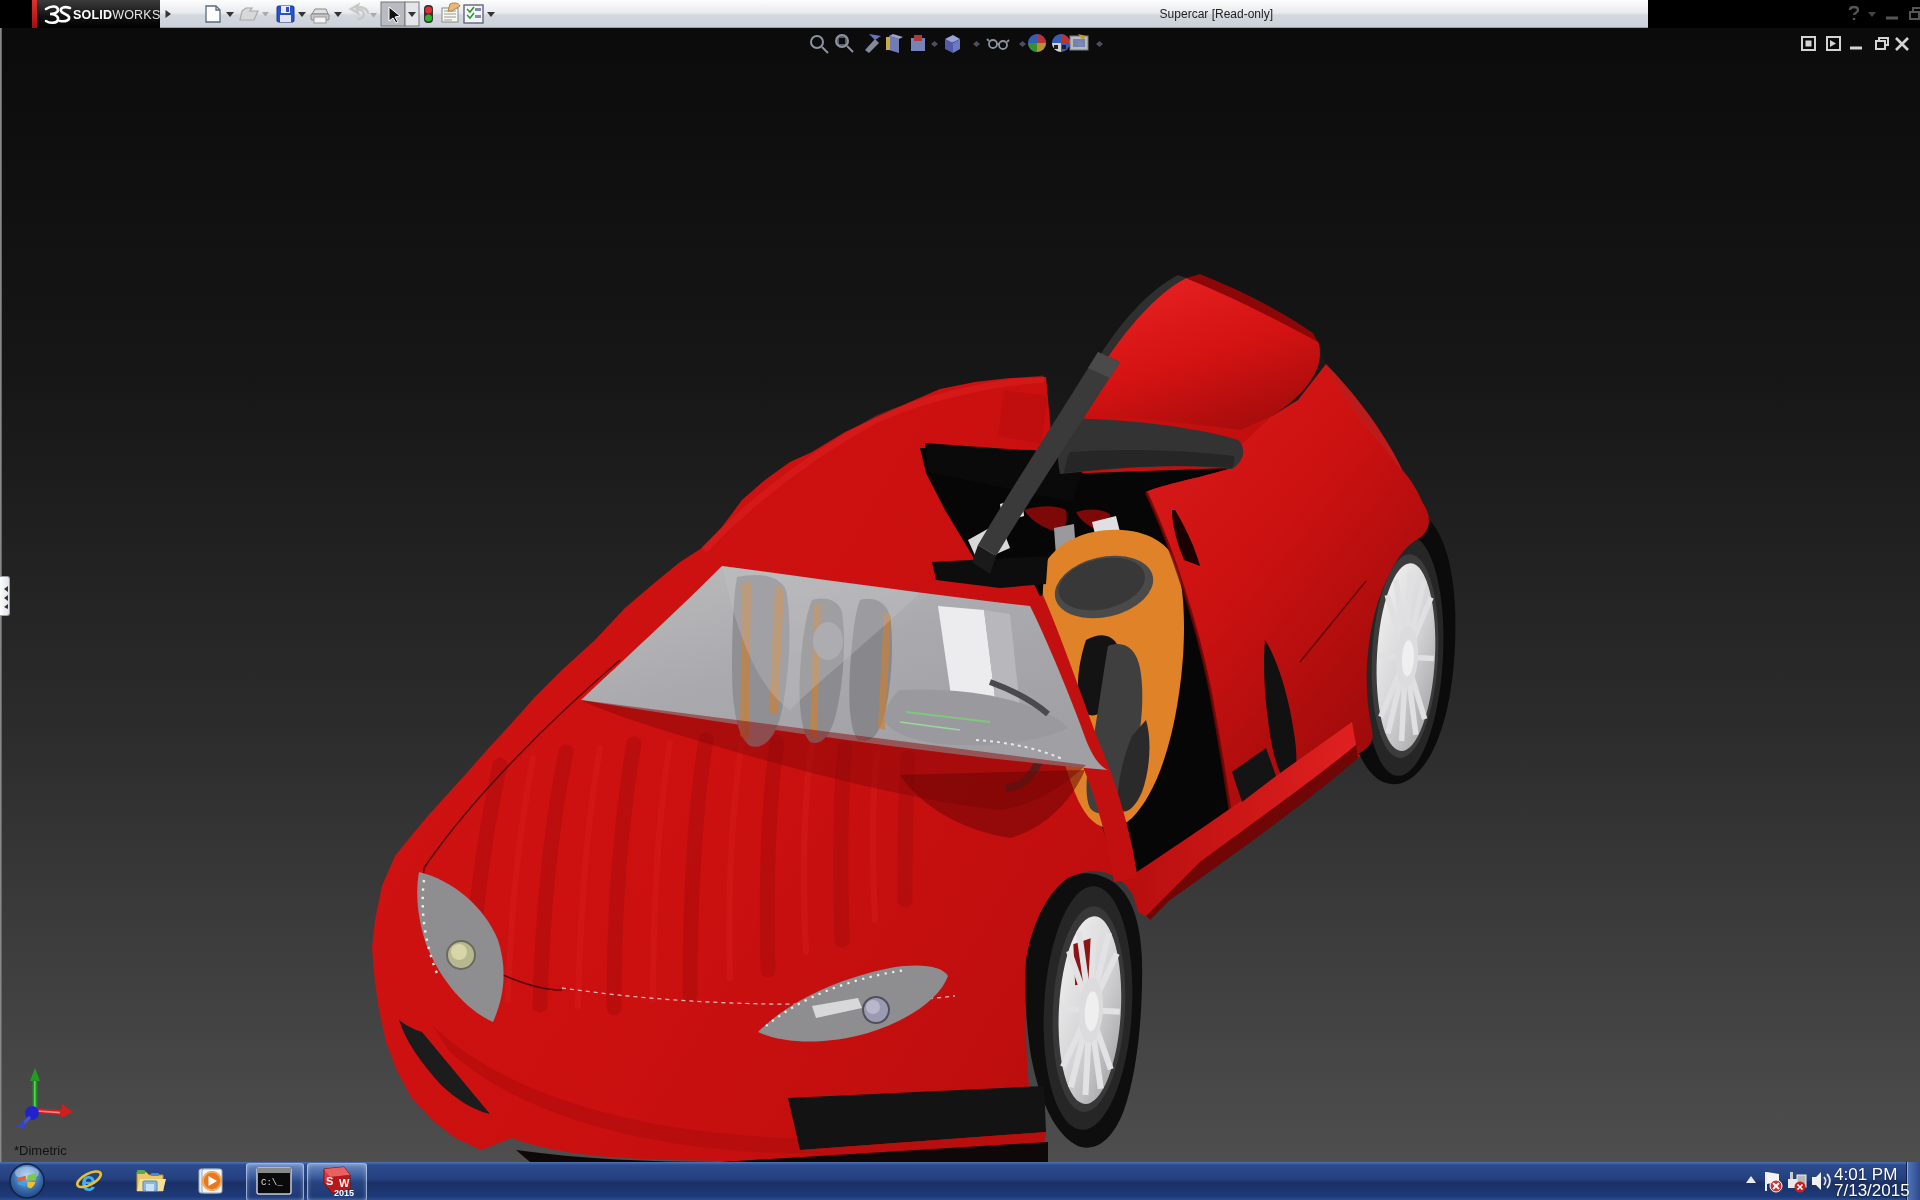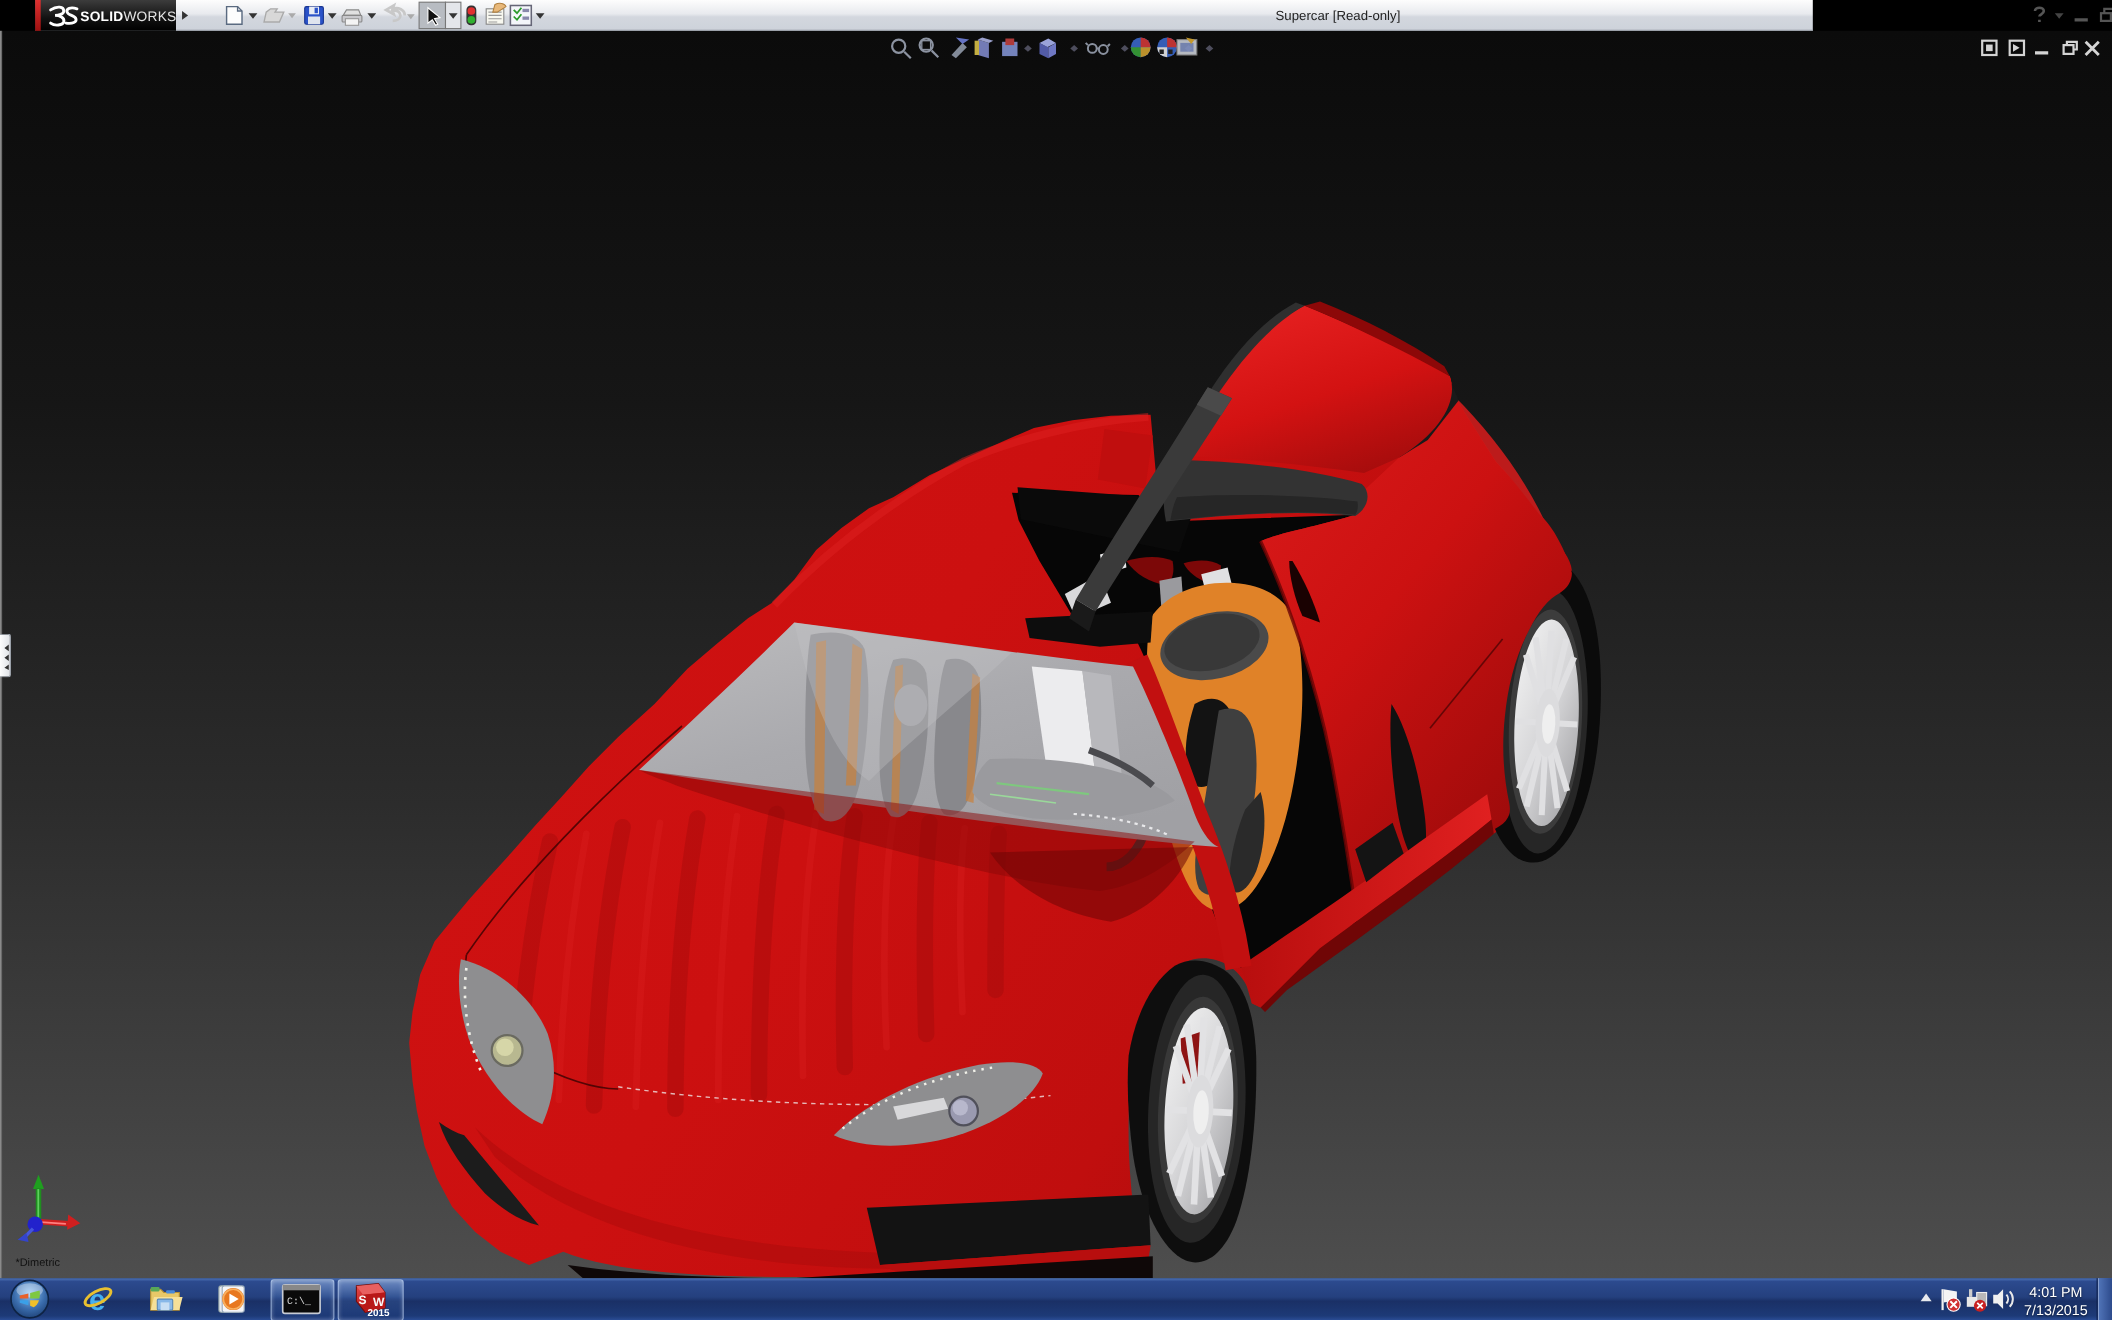--- a/index.html
+++ b/index.html
@@ -4,25 +4,25 @@
 <style>
 html,body{margin:0;padding:0;width:1920px;height:1200px;overflow:hidden;background:#000;font-family:"Liberation Sans",sans-serif;}
 #titlebar{position:absolute;left:0;top:0;width:1616px;height:28px;background:linear-gradient(#fdfdfd,#e8eaee 45%,#d3d7de 55%,#cdd2da);margin-left:32px;}
 #titlebar .botline{position:absolute;left:0;bottom:0;width:100%;height:1px;background:#9aa0a8;}
 #logo{position:absolute;left:0;top:0;width:128px;height:28px;background:linear-gradient(#3c3c3c,#111 60%,#000);}
 #redstrip{position:absolute;left:0;top:0;width:5px;height:28px;background:linear-gradient(#e03030,#a01010);}
 #title{position:absolute;left:1041px;top:0;width:200px;height:28px;line-height:28px;font-size:12px;color:#222;text-align:right;}
 #viewport{position:absolute;left:0;top:28px;width:1920px;height:1134px;background:linear-gradient(#0b0b0b,#161616 30%,#2c2c2c 62%,#4e4e4e 100%);}
 #leftline{position:absolute;left:0;top:28px;width:2px;height:1134px;background:linear-gradient(90deg,#9a9a9a,#555);}
 #lefttab{position:absolute;left:0;top:576px;width:9px;height:38px;background:linear-gradient(90deg,#fdfdfd,#dfe2e6);border-radius:0 3px 3px 0;border:1px solid #9aa0a8;border-left:none;}
-#dimetric{position:absolute;left:14px;top:1143px;color:#111;font-size:10px;text-align:center;}
+#dimetric{position:absolute;left:14px;top:1143px;color:#111;font-size:13px;text-align:center;}
 #taskbar{position:absolute;left:0;top:1162px;width:1920px;height:38px;background:linear-gradient(#4f74b8 0%,#2c4a8e 8%,#24407e 45%,#1a3066 55%,#1d3a77 90%,#2a4c94 100%);}
 .tbtn{position:absolute;top:1163px;height:36px;border-radius:3px;border:1px solid rgba(190,210,240,0.75);background:linear-gradient(rgba(160,190,235,0.55),rgba(70,110,180,0.35) 45%,rgba(25,50,110,0.45));box-shadow:inset 0 0 4px rgba(255,255,255,0.35);}
 #showdesk{position:absolute;left:1906px;top:1162px;width:14px;height:38px;background:linear-gradient(90deg,#5377bb,#2a4788);border-left:1px solid #0e1f4a;box-shadow:inset 1px 0 0 rgba(255,255,255,0.4);}
-#clock{position:absolute;left:1834px;top:1167px;width:70px;color:#fff;font-size:13px;text-align:center;line-height:15.5px;text-shadow:0 1px 2px rgba(0,0,0,0.7);}
+#clock{position:absolute;left:1834px;top:1167px;width:70px;color:#fff;font-size:17px;line-height:15.5px;text-shadow:0 1px 2px rgba(0,0,0,0.7);}
 </style>
 </head>
 <body>
 <div id="viewport"></div>
 <svg id="car" style="position:absolute;left:0;top:28px" width="1920" height="1134" viewBox="0 28 1920 1134">
 <defs>
 <linearGradient id="hoodg" x1="0" y1="0" x2="1" y2="0.5">
   <stop offset="0" stop-color="#d01212"></stop>
         <stop offset="0.5" stop-color="#cc1010"></stop>
         <stop offset="0.82" stop-color="#c00e0e"></stop>

